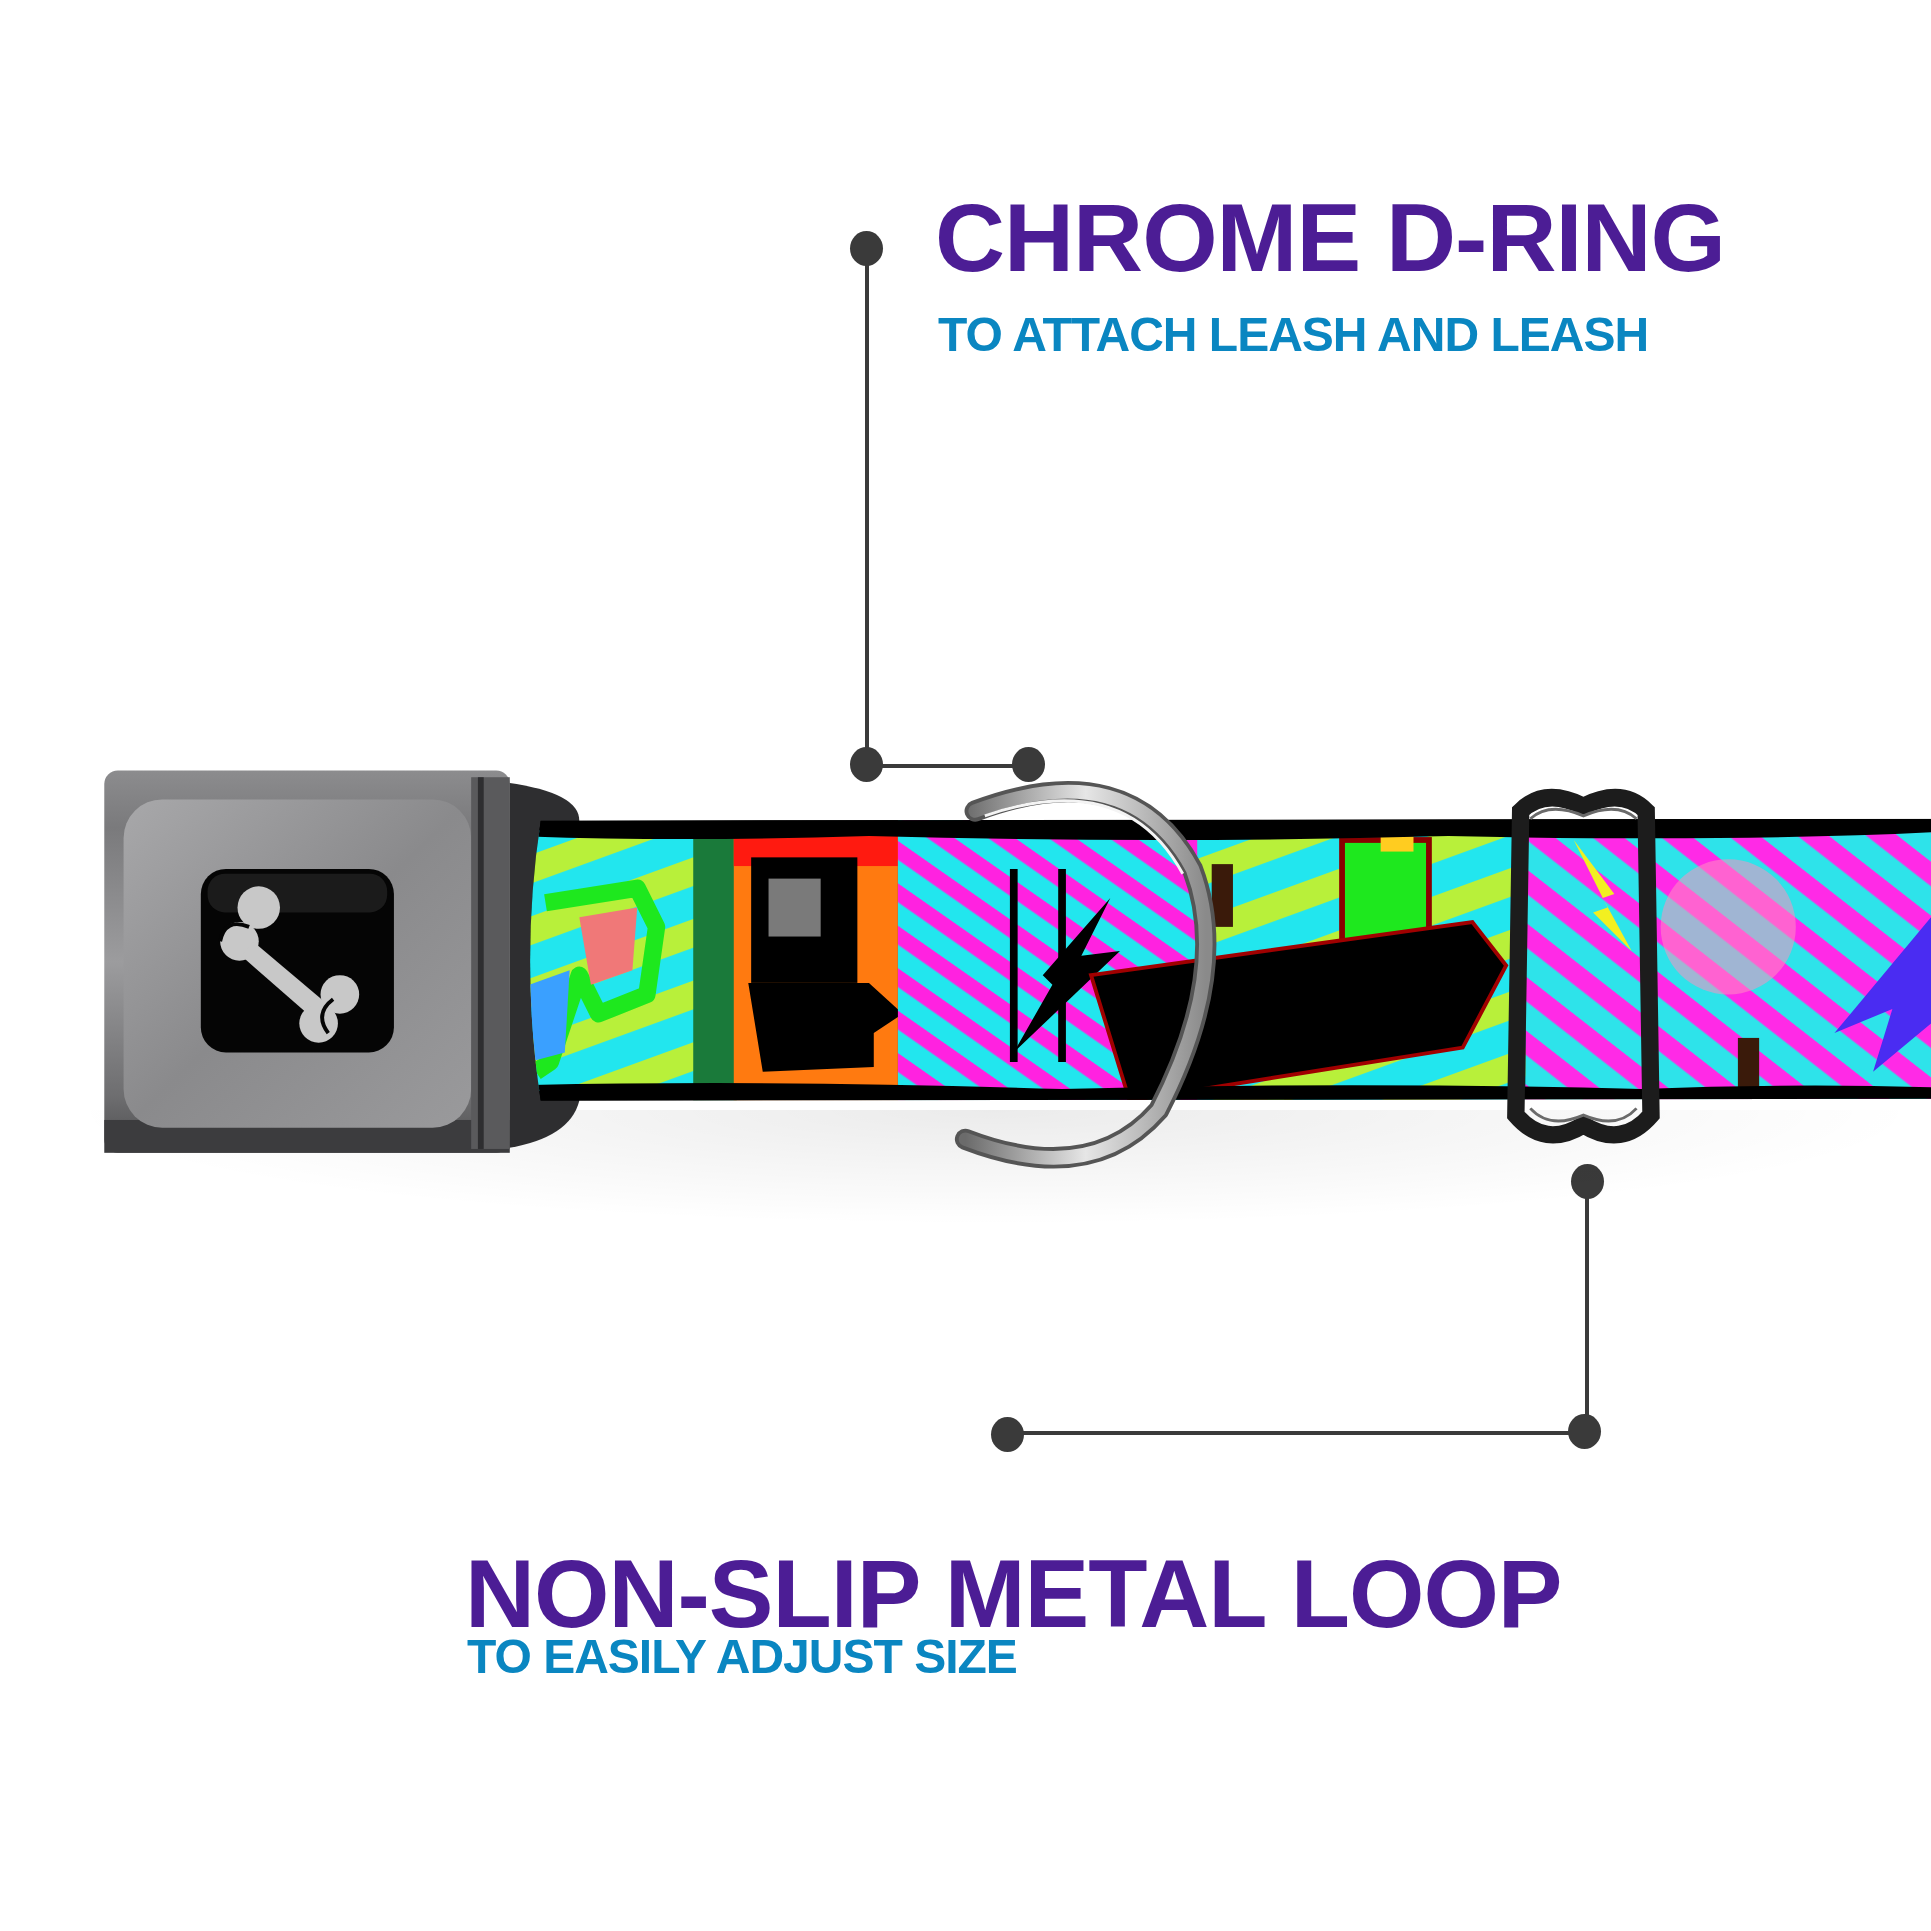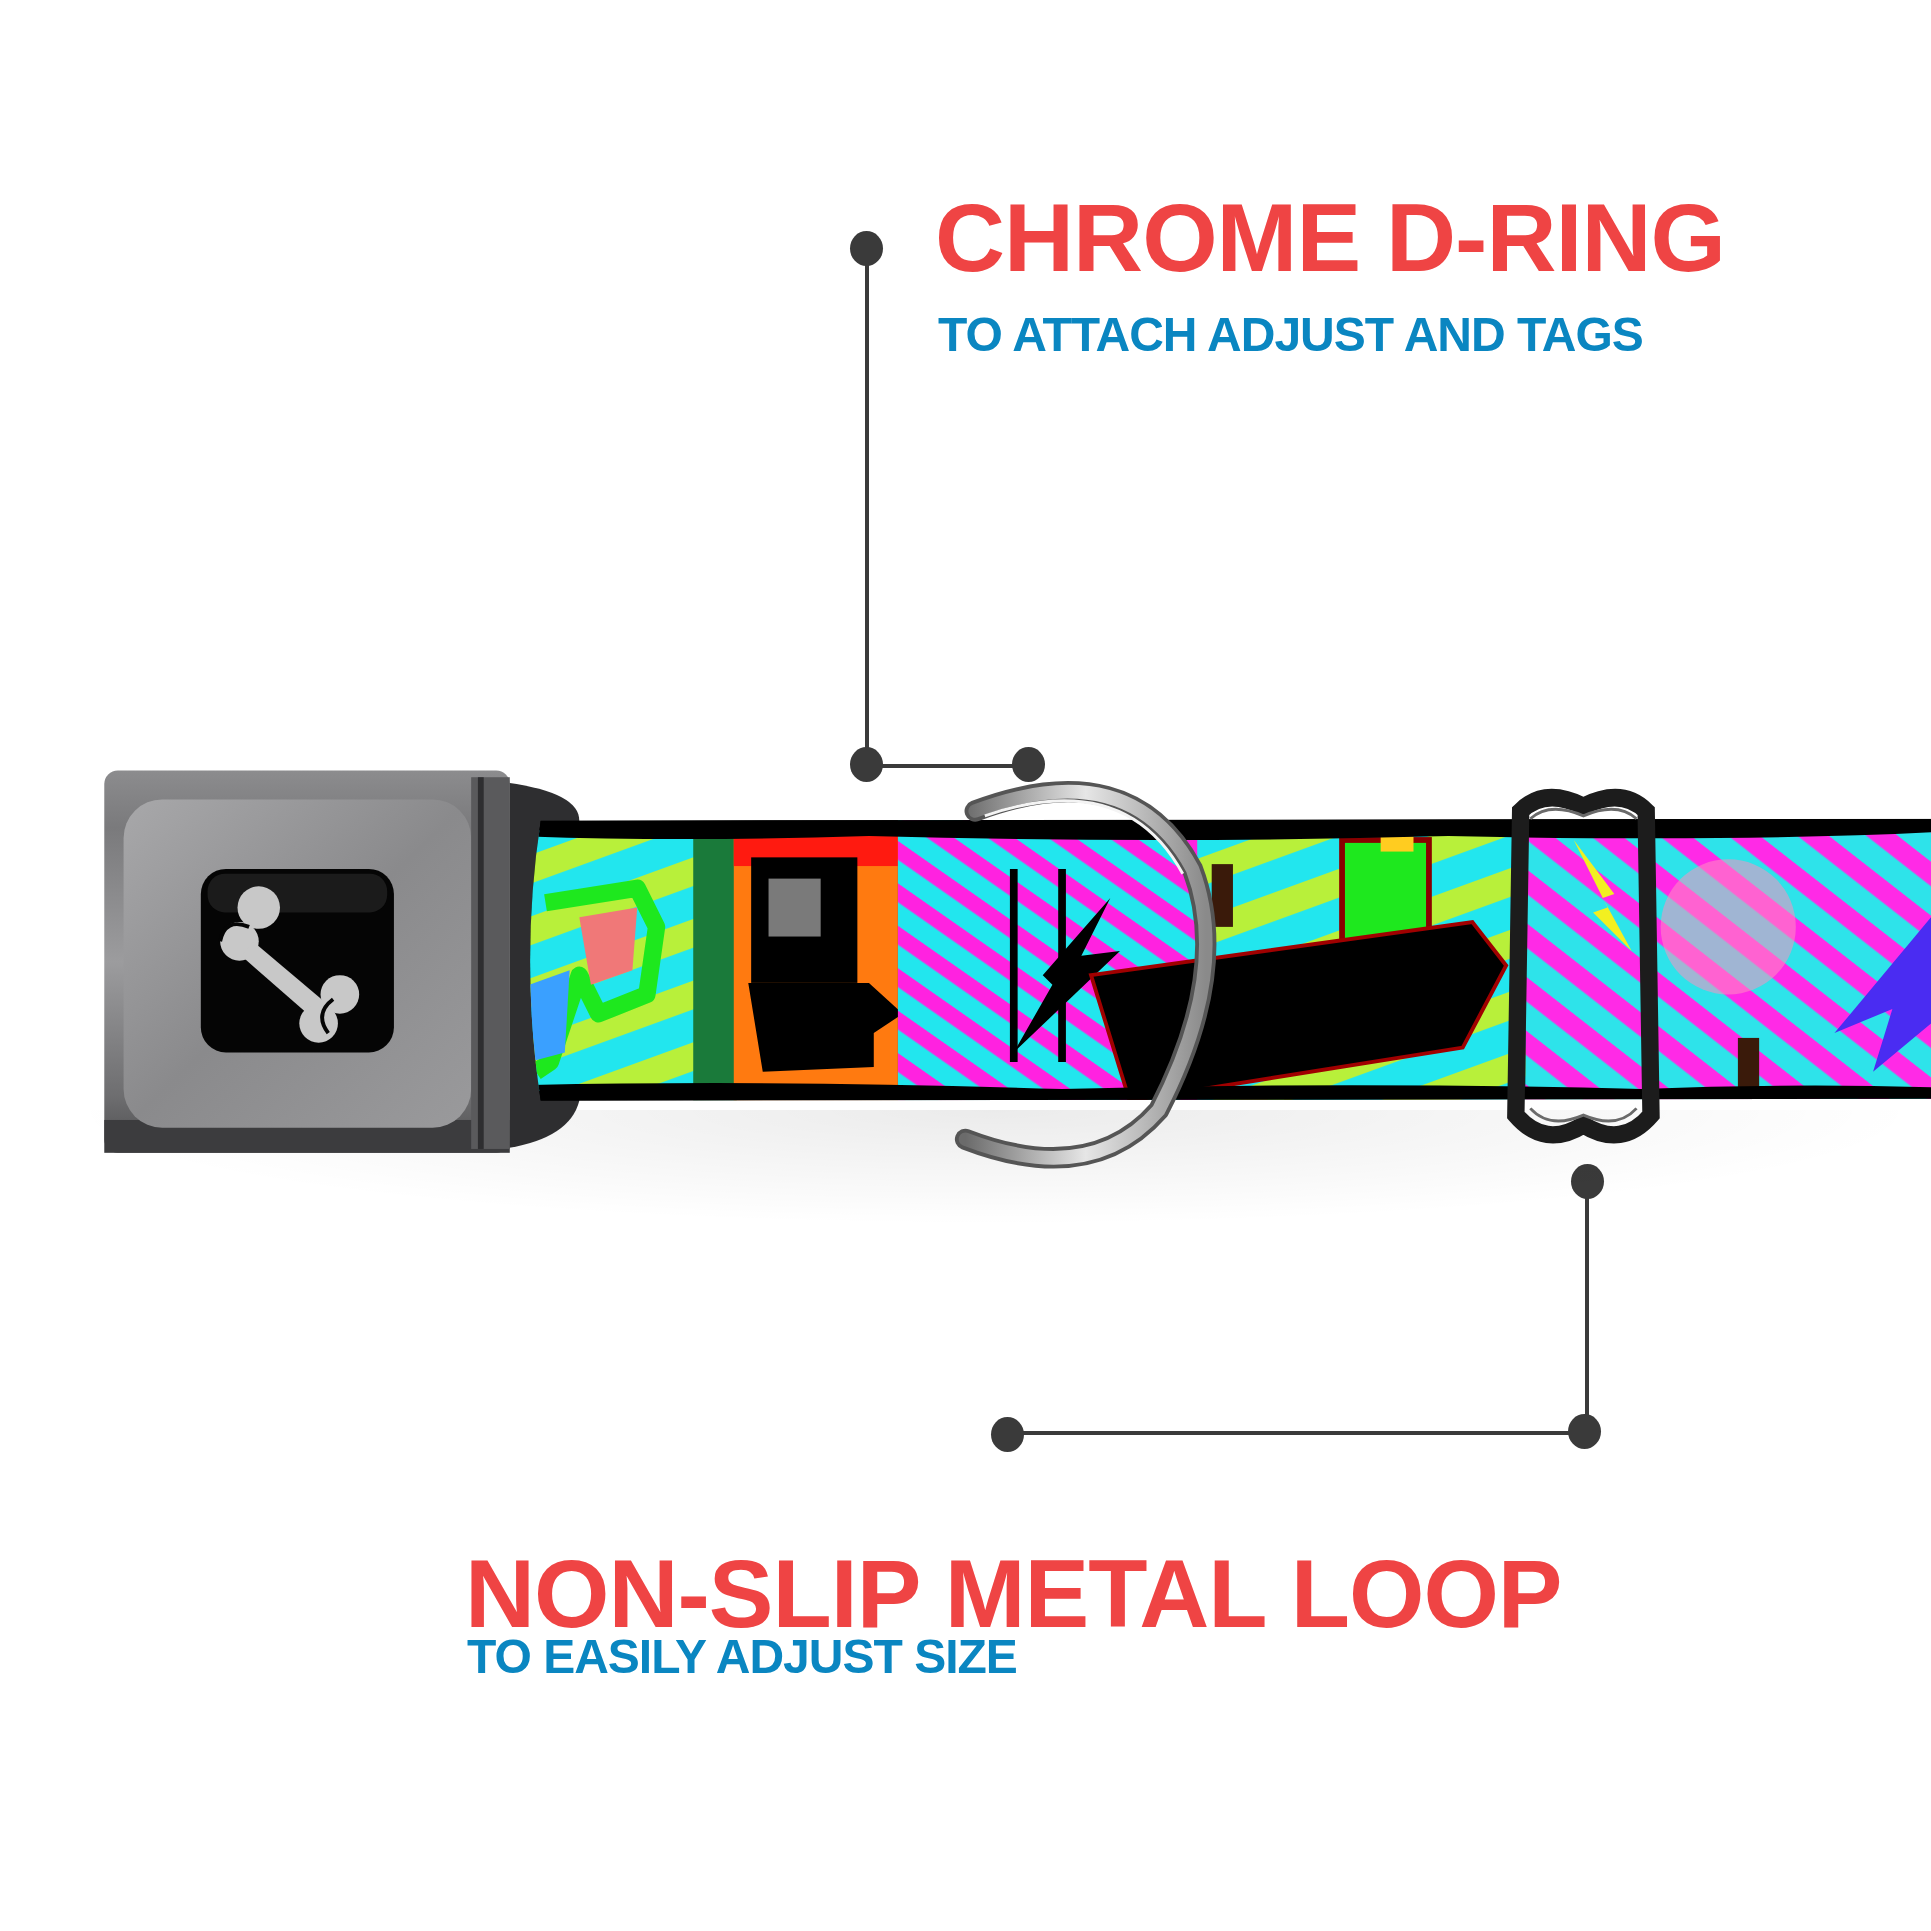--- a/index.html
+++ b/index.html
@@ -1,28 +1,28 @@
 <!DOCTYPE html>
 <html><head>
 <meta charset="utf-8">
 <style>
   html, body { margin:0; padding:0; }
   body { width:1931px; height:1931px; background:#ffffff; position:relative; overflow:hidden; font-family:"Liberation Sans", sans-serif; }
   .abs { position:absolute; }
-  .title { font-family:"Liberation Sans", sans-serif; font-weight:bold; color:#ef4444; letter-spacing:-1px; white-space:nowrap; }
+  .title { font-family:"Liberation Sans", sans-serif; font-weight:bold; color:#4c1d95; letter-spacing:-1px; white-space:nowrap; }
   .subtitle { font-family:"Liberation Sans", sans-serif; font-weight:bold; color:#0a86c1; letter-spacing:-1px; white-space:nowrap; }
   .dot { position:absolute; width:33px; height:35px; border-radius:50%; background:#3a3a3a; }
   .line { position:absolute; background:#3a3a3a; }
   .shadow { position:absolute; left:58px; top:1110px; width:1873px; height:116px; background:radial-gradient(ellipse at 50% 0%, rgba(0,0,0,0.08), rgba(0,0,0,0) 70%); }
 </style>
 </head>
 <body>
 
 <div class="abs title" style="left:935px; top:182px; font-size:97px;">CHROME D-RING</div>
-<div class="abs subtitle" style="left:938px; top:307px; font-size:48px;">TO ATTACH ADJUST AND TAGS</div>
+<div class="abs subtitle" style="left:938px; top:307px; font-size:48px;">TO ATTACH LEASH AND LEASH</div>
 
 <div>
   <div class="dot" style="left:850px; top:231px;"></div>
   <div class="line" style="left:865px; top:247px; width:3.9px; height:518px;"></div>
   <div class="dot" style="left:850px; top:747px;"></div>
   <div class="line" style="left:867px; top:764px; width:162px; height:3.9px;"></div>
   <div class="dot" style="left:1012px; top:747px;"></div>
 </div>
 
 <div>

